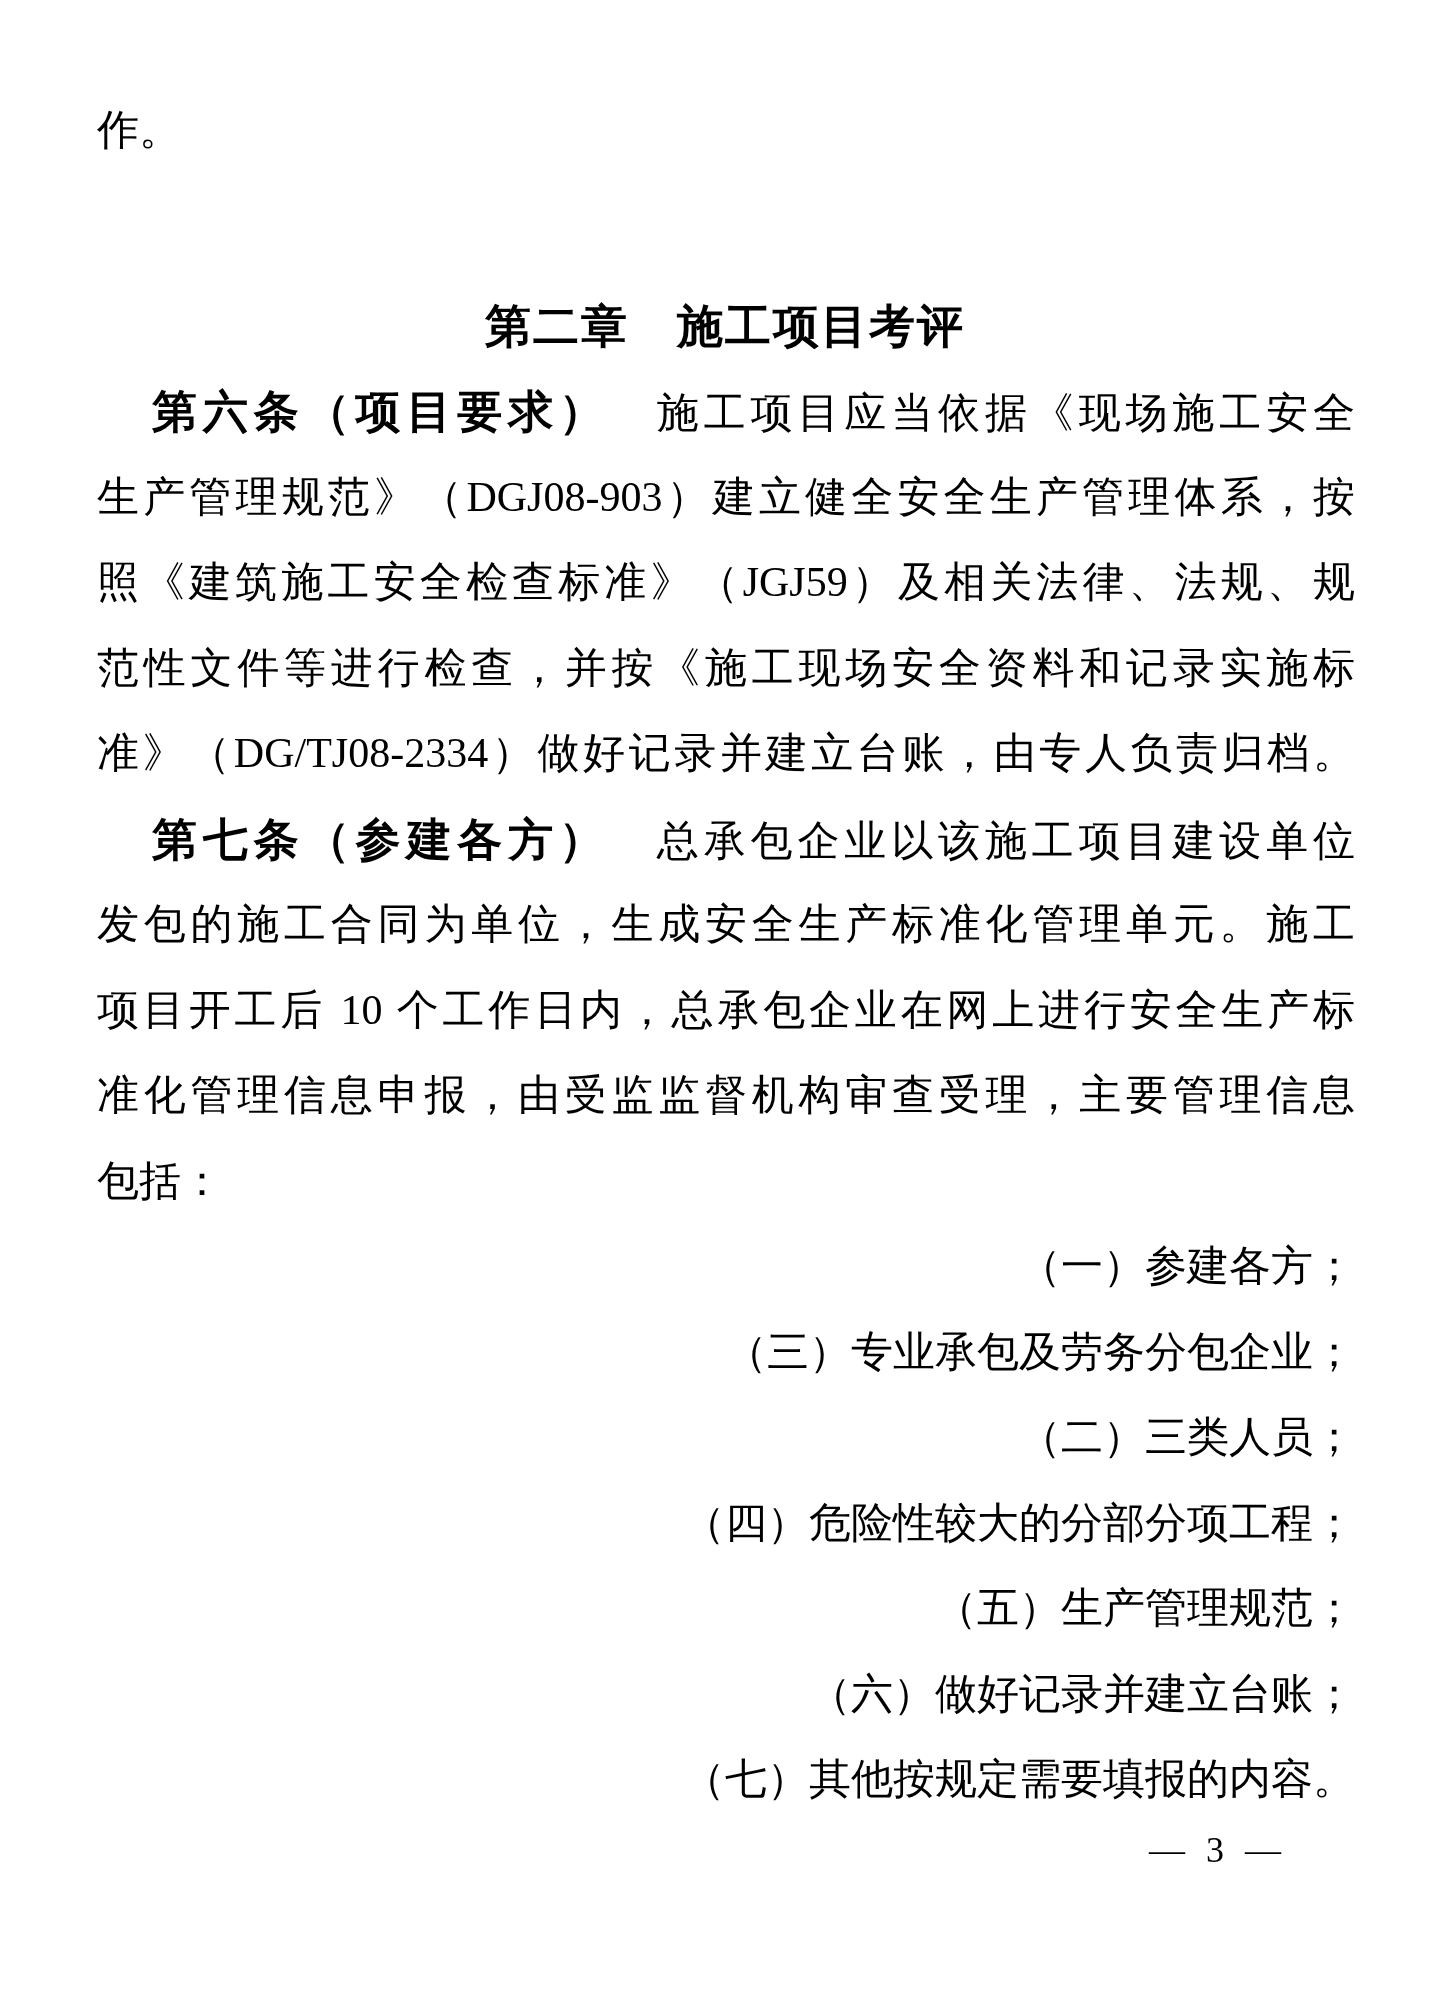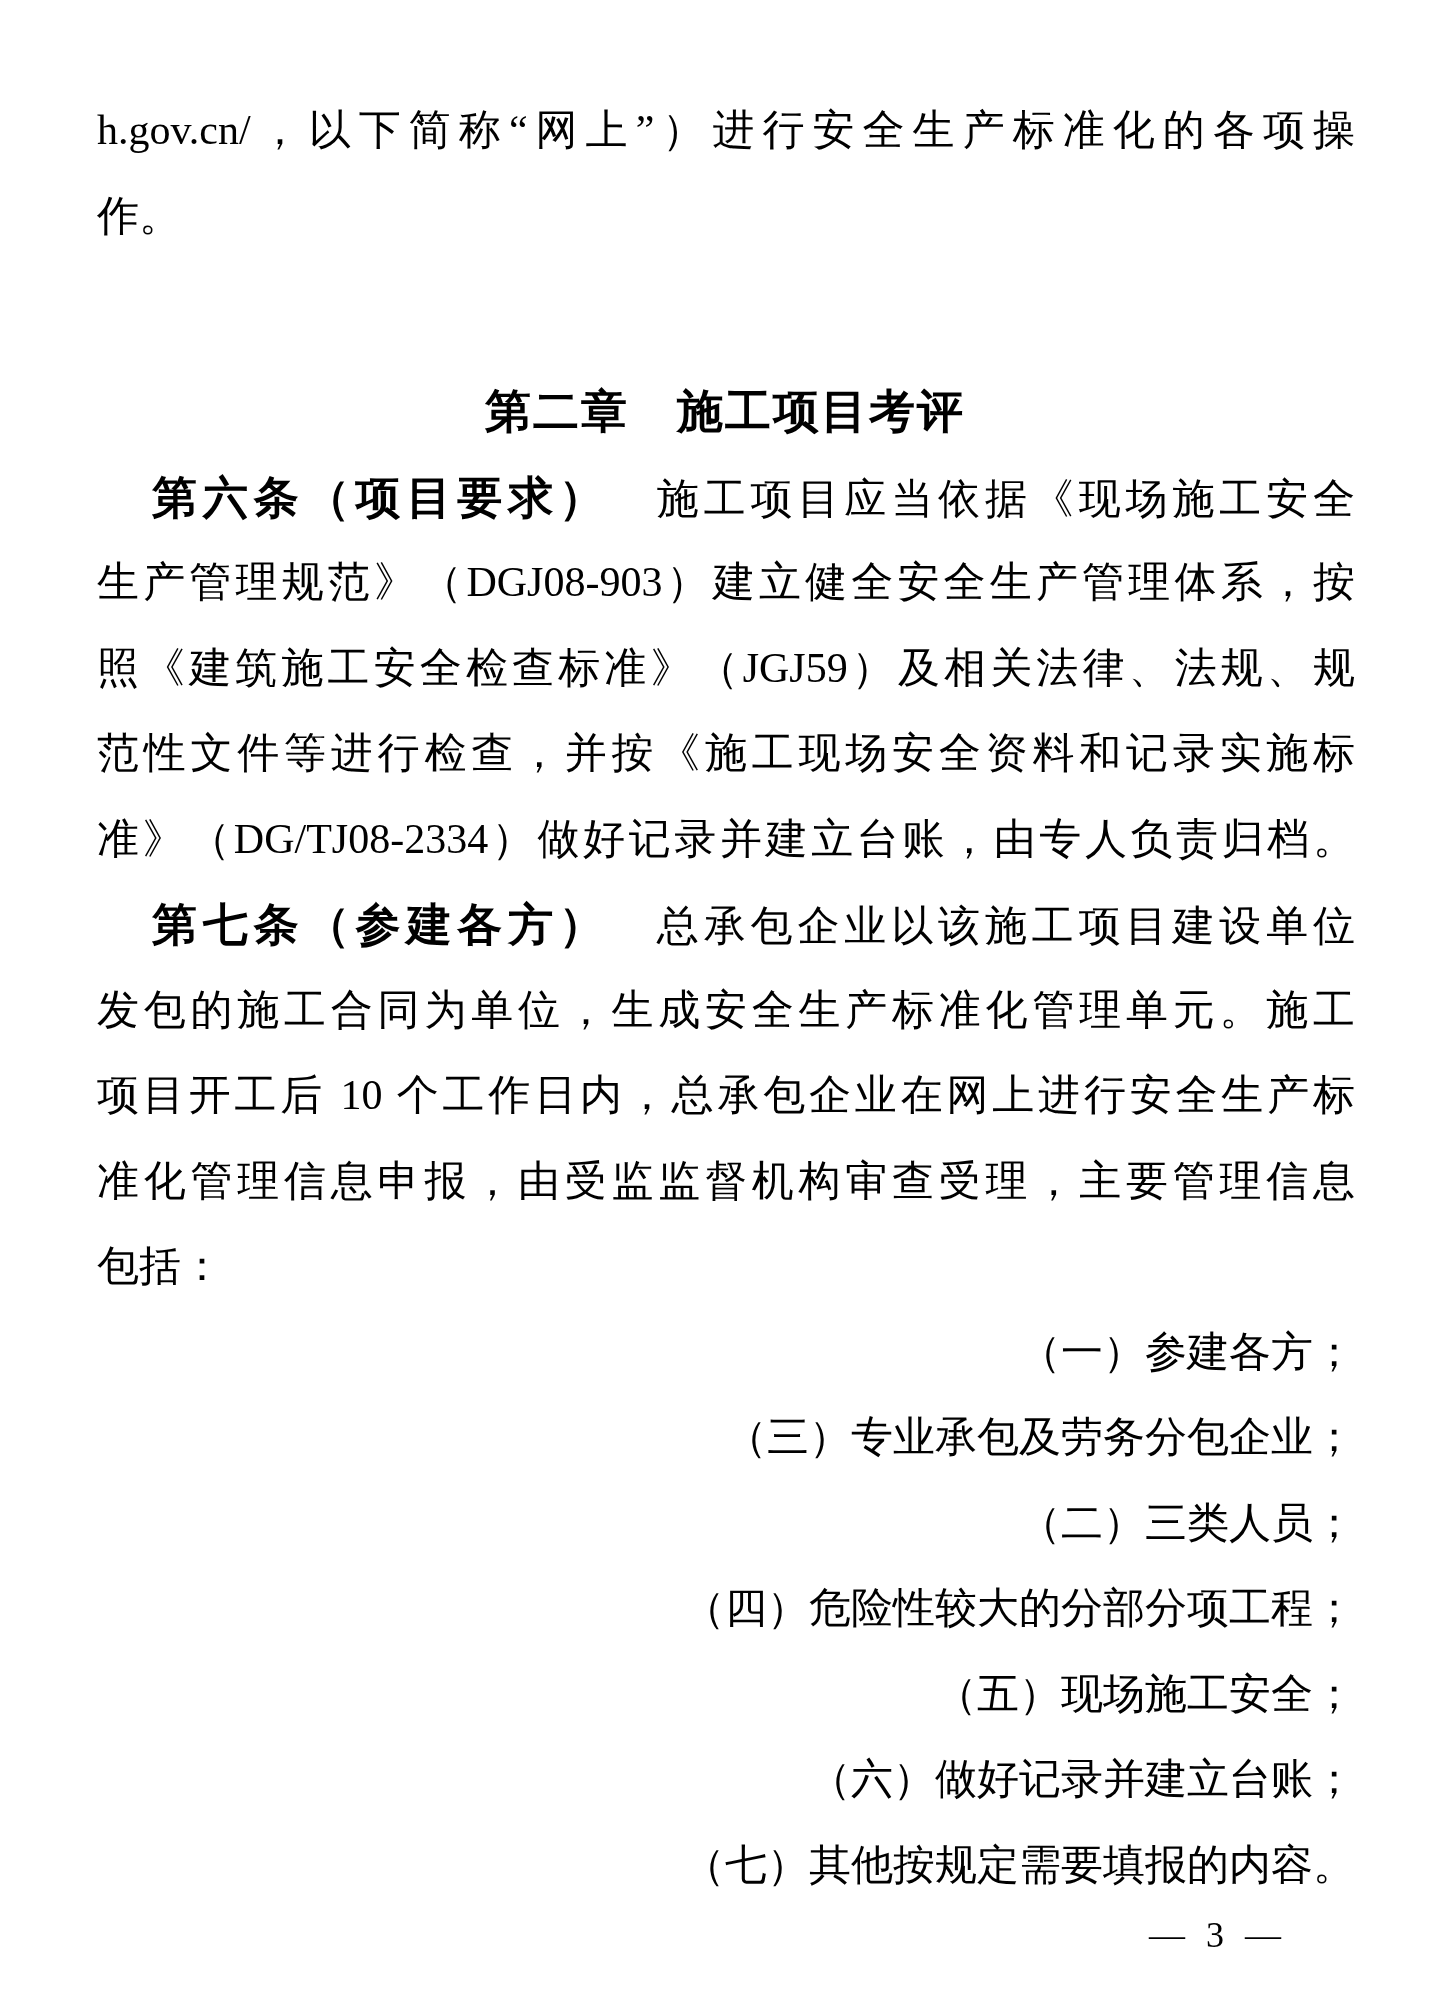--- a/index.html
+++ b/index.html
@@ -52,40 +52,39 @@
     padding-right: 68px;
     letter-spacing: 6px;
     font-family: "Liberation Serif", "DejaVu Serif", serif;
   }
 </style>
 </head>
 <body>
 
 <div class="page">
 
-  <div class="line fill">h.gov.cn/，以下简称“网上”）进行安全生产标准化的各项操</div>
   <div class="line plain">作。</div>
 
   <div class="chapter-title">第二章　施工项目考评</div>
 
   <div class="line fill indent-article"><span class="lead">第六条（项目要求）</span><span>　施工项目应当依据《现场施工安全</span></div>
   <div class="line fill">生产管理规范》（DGJ08-903）建立健全安全生产管理体系，按</div>
   <div class="line fill">照《建筑施工安全检查标准》（JGJ59）及相关法律、法规、规</div>
   <div class="line fill">范性文件等进行检查，并按《施工现场安全资料和记录实施标</div>
   <div class="line fill">准》（DG/TJ08-2334）做好记录并建立台账，由专人负责归档。</div>
 
   <div class="line fill indent-article"><span class="lead">第七条（参建各方）</span><span>　总承包企业以该施工项目建设单位</span></div>
   <div class="line fill">发包的施工合同为单位，生成安全生产标准化管理单元。施工</div>
   <div class="line fill">项目开工后 10 个工作日内，总承包企业在网上进行安全生产标</div>
   <div class="line fill">准化管理信息申报，由受监监督机构审查受理，主要管理信息</div>
   <div class="line plain">包括：</div>
 
   <div class="line plain indent-list">（一）参建各方；</div>
   <div class="line plain indent-list">（三）专业承包及劳务分包企业；</div>
   <div class="line plain indent-list">（二）三类人员；</div>
   <div class="line plain indent-list">（四）危险性较大的分部分项工程；</div>
-  <div class="line plain indent-list">（五）现场施工安全；</div>
+  <div class="line plain indent-list">（五）生产管理规范；</div>
   <div class="line plain indent-list">（六）做好记录并建立台账；</div>
   <div class="line plain indent-list">（七）其他按规定需要填报的内容。</div>
 
   <div class="page-number">— 3 —</div>
 
 </div>
 
 </body></html>

